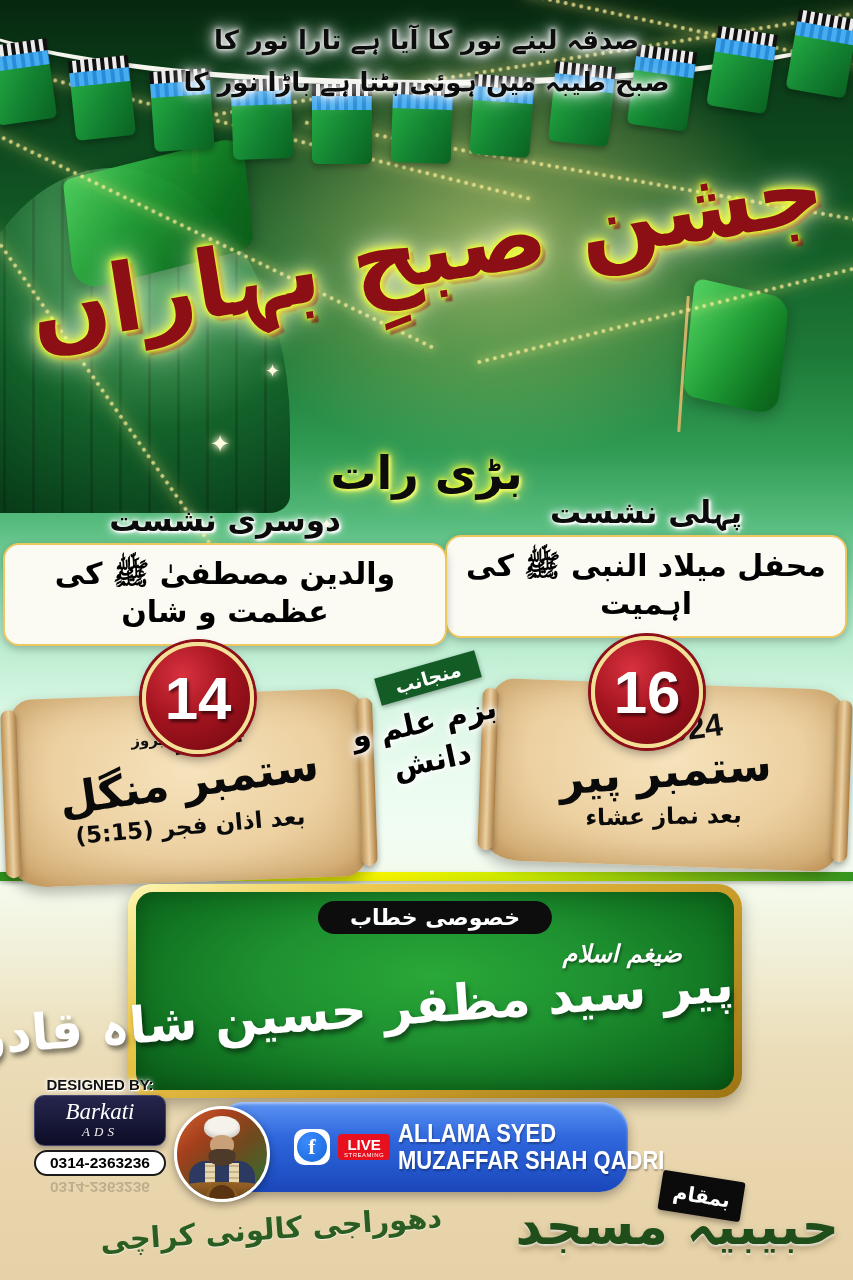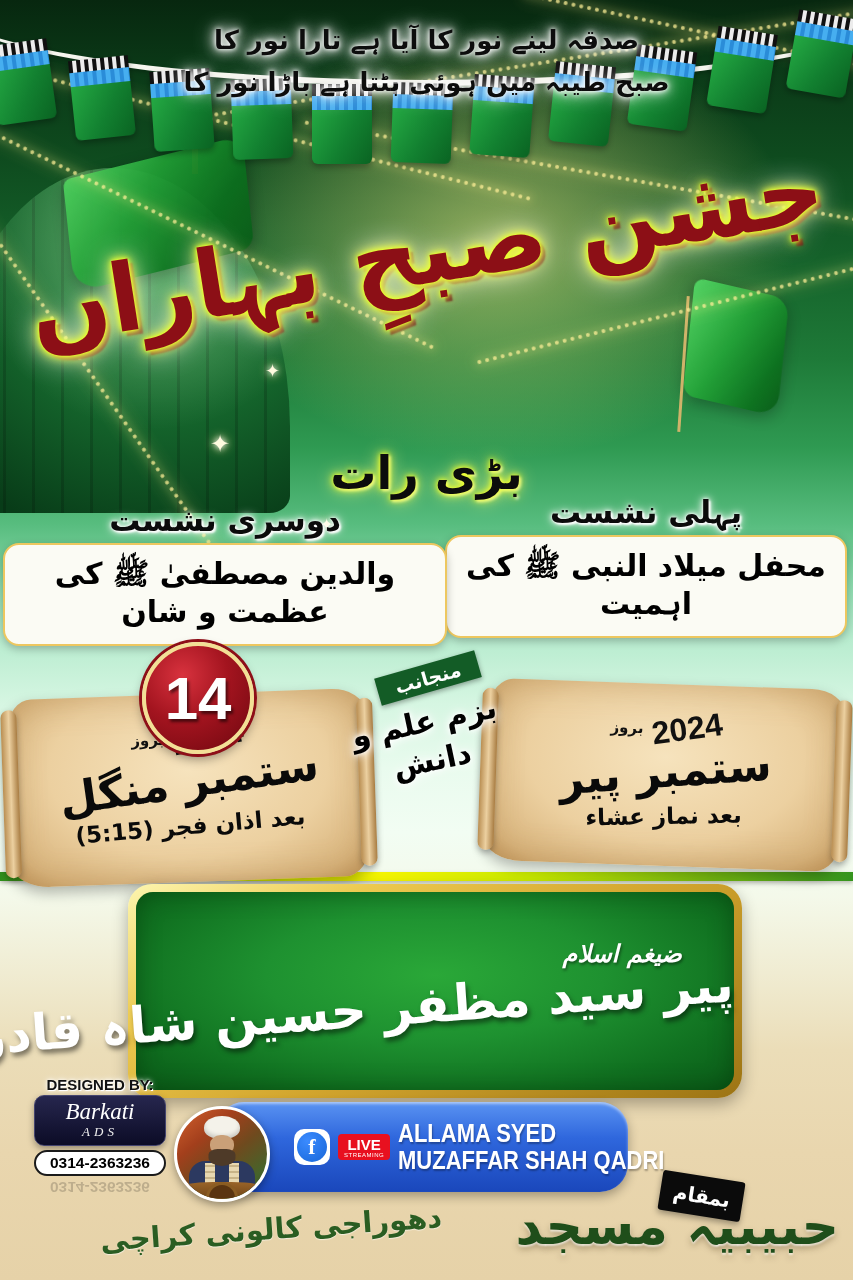--- a/index.html
+++ b/index.html
@@ -275,20 +275,21 @@
   <div class="abs scroll scroll-right">
     <div class="content">
       <div class="yearrow">
         <span class="year">2024</span>
         <span class="prefix">بروز</span>
       </div>
       <div class="dmain">ستمبر پیر</div>
       <div class="dtime">بعد نماز عشاء</div>
     </div>
   </div>
+  <div class="abs badge badge-16">16</div>
 
   <div class="abs scroll scroll-left">
     <div class="content">
       <div class="yearrow">
         <span class="year">2024</span>
         <span class="prefix">بروز</span>
       </div>
       <div class="dmain">ستمبر منگل</div>
       <div class="dtime">بعد اذان فجر (5:15)</div>
     </div>
@@ -297,20 +298,21 @@
 
   <div class="abs organizer">
     <div class="org-label">منجانب</div>
     <div class="org-name">بزم علم و دانش</div>
   </div>
 
   <div class="abs sep"></div>
 
   <div class="abs banner">
     <div class="banner-inner">
+      <div class="sp-tag">خصوصی خطاب</div>
       <div class="sp-hon">ضیغم اسلام</div>
       <div class="sp-name">پیر سید مظفر حسین شاہ قادری</div>
     </div>
   </div>
 
   <div class="abs designed">
     <div class="d-head">DESIGNED BY:</div>
     <div class="d-box">
       <div class="d-name">Barkati</div>
       <div class="d-sub">ADS</div>

